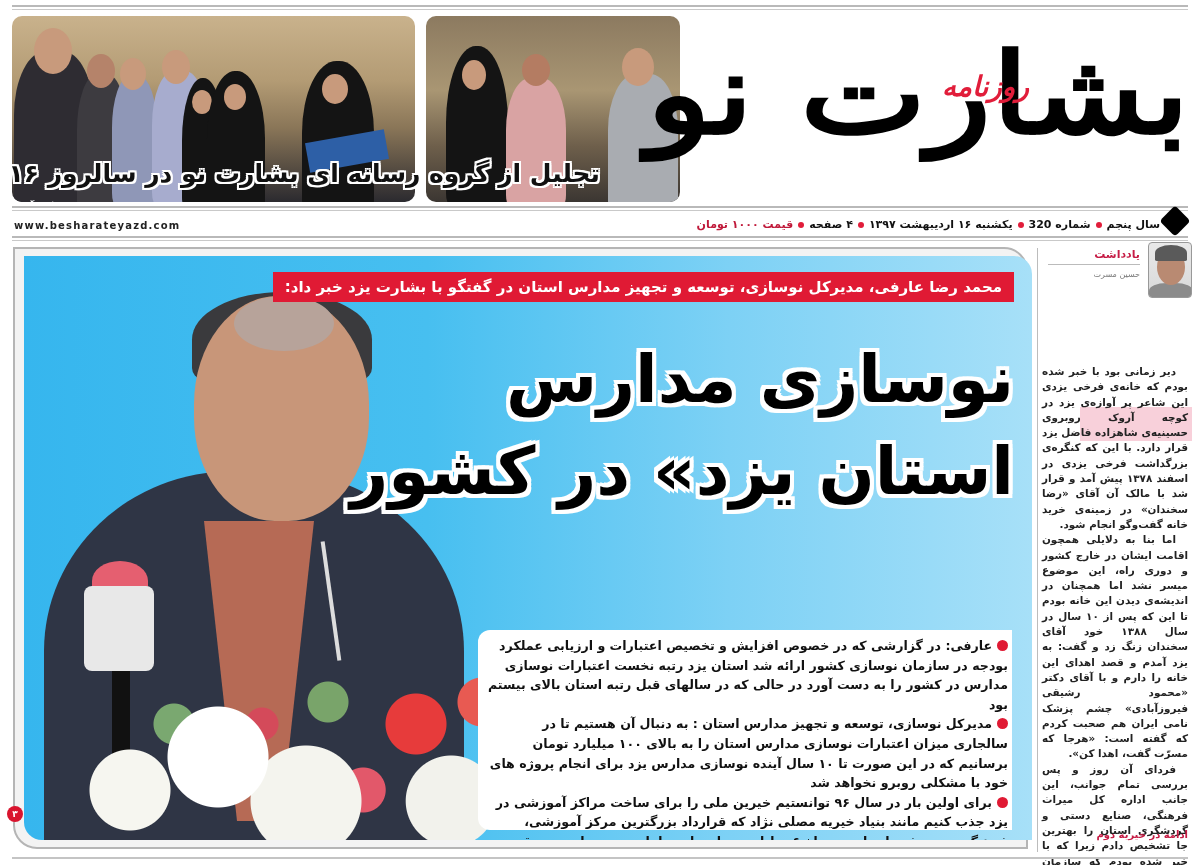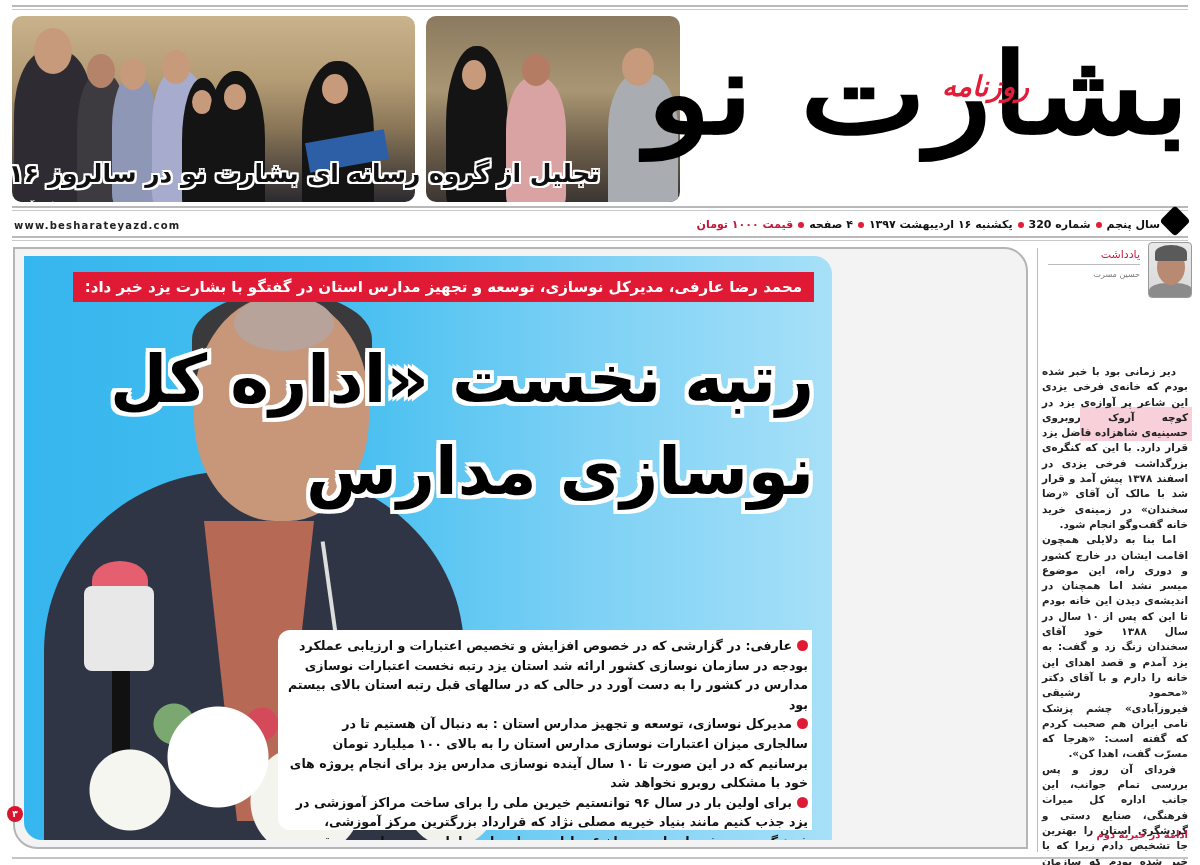--- a/index.html
+++ b/index.html
@@ -28,21 +28,21 @@
 
   .issue-line { position: absolute; right: 40px; top: 218px; font-size: 11px; font-weight: bold; direction: rtl; color: #111; white-space: nowrap; }
   .issue-line .dot { display: inline-block; width: 6px; height: 6px; border-radius: 50%; background: #e11d3a; margin: 0 5px; vertical-align: middle; }
   .issue-line .price { color: #c0193a; }
   .issue-diamond { position: absolute; right: 14px; top: 210px; width: 22px; height: 22px; background: #000; transform: rotate(45deg); border-radius: 4px; }
 
   .website { position: absolute; left: 14px; top: 220px; font-size: 10px; font-weight: bold; letter-spacing: 1.2px; color: #222; }
 
   
   .main-frame { position: absolute; left: 13px; top: 247px; width: 1015px; height: 602px; border: 2px solid #b5b5b5; border-radius: 0 24px 0 24px; background: #f3f3f3; }
-  .main-blue { position: absolute; left: 24px; top: 256px; width: 808px; height: 584px; border-radius: 0 18px 0 18px; overflow: hidden;
+  .main-blue { position: absolute; left: 24px; top: 256px; width: 1008px; height: 584px; border-radius: 0 18px 0 18px; overflow: hidden;
     background: linear-gradient(90deg,#36b6ee 0%,#47bff0 40%,#7dd1f5 70%,#a7e0f8 100%); }
   .kicker { position: absolute; right: 18px; top: 16px; background: #e01a34; color: #fff; font-weight: bold; font-size: 15px; padding: 6px 12px; direction: rtl; white-space: nowrap; }
   .headline { position: absolute; right: 18px; top: 78px; width: 600px; font-family: "DejaVu Sans", sans-serif; font-weight: bold; font-size: 66px; line-height: 92px; text-align: right; direction: rtl; color: #000;
     text-shadow: -4px -4px 0 #fff, 4px -4px 0 #fff, -4px 4px 0 #fff, 4px 4px 0 #fff, 0 4px 0 #fff, 0 -4px 0 #fff, 4px 0 0 #fff, -4px 0 0 #fff; }
   .headline div { white-space: nowrap; }
 
   
   .portrait { position: absolute; left: 0; top: 0; width: 470px; height: 584px; }
   .p-jacket { position: absolute; left: 20px; top: 215px; width: 420px; height: 400px; background: #2f3545; border-radius: 45% 45% 0 0; }
   .p-shirt { position: absolute; left: 180px; top: 265px; width: 110px; height: 300px; background: #b66a55; clip-path: polygon(0 0,100% 0,70% 100%,30% 100%); }
@@ -72,21 +72,21 @@
 
   .page-badge { position: absolute; left: 7px; top: 806px; width: 16px; height: 16px; border-radius: 50%; background: #d9142e; color: #fff; font-size: 9px; font-weight: bold; text-align: center; line-height: 16px; }
 
   
   .col-divider { position: absolute; left: 1037px; top: 248px; height: 604px; border-left: 1px solid #bcbcbc; }
   .editorial { position: absolute; left: 1042px; top: 240px; width: 150px; height: 610px; direction: rtl; text-align: right; }
   .ed-photo { position: absolute; right: 0; top: 2px; width: 44px; height: 56px; border: 1px solid #999; border-radius: 4px; overflow: hidden; background: linear-gradient(180deg,#e9e9e9 0%,#d8d8d8 100%); }
   .ed-photo .fh { position: absolute; left: 8px; top: 6px; width: 28px; height: 36px; background: #b98a72; border-radius: 50%; }
   .ed-photo .hr { position: absolute; left: 6px; top: 2px; width: 32px; height: 16px; background: #5a5a5a; border-radius: 50% 50% 10% 10%; }
   .ed-photo .sh { position: absolute; left: 0; top: 40px; width: 44px; height: 20px; background: #8b8b8b; border-radius: 40% 40% 0 0; }
-  .ed-label { position: absolute; right: 52px; top: 8px; font-size: 11px; font-weight: normal; color: #c61c45; }
+  .ed-label { position: absolute; right: 52px; top: 8px; font-size: 11px; font-weight: bold; color: #c61c45; }
   .ed-label-rule { position: absolute; right: 52px; top: 24px; width: 92px; border-top: 1px solid #bbb; }
   .ed-author { position: absolute; right: 52px; top: 30px; font-size: 8px; color: #777; }
   .ed-title { position: absolute; right: 4px; top: 66px; width: 146px; font-size: 17px; font-weight: bold; line-height: 28px; text-align: center; color: #111; }
   .ed-body { position: absolute; right: 4px; top: 124px; width: 146px; font-size: 10.4px; font-weight: bold; line-height: 15.3px; text-align: justify; color: #222; }
   .ed-body p { text-indent: 12px; }
   .ed-highlight { position: absolute; right: 0; top: 167px; width: 112px; height: 34px; background: rgba(236,120,150,0.35); }
   .ed-continue { position: absolute; right: 4px; top: 589px; font-size: 10px; font-weight: bold; color: #c61c45; }
 
   .bottom-rule { position: absolute; left: 12px; right: 12px; top: 857px; border-top: 2px solid #c4c4c4; }
 </style>
@@ -152,22 +152,22 @@
     <div class="p-head"></div>
     <div class="p-hair-top"></div>
     <div class="p-boom"></div>
     <div class="p-mic-stand"></div>
     <div class="p-mic-top"></div>
     <div class="p-mic"></div>
     <div class="flowers"></div>
   </div>
   <div class="kicker">محمد رضا عارفی، مدیرکل نوسازی، توسعه و تجهیز مدارس استان در گفتگو با بشارت یزد خبر داد:</div>
   <div class="headline">
-    <div>رتبه نخست «اداره کل</div>
     <div>نوسازی مدارس</div>
+    <div>استان یزد» در کشور</div>
   </div>
   <div class="bullets">
     <span class="b"><span class="bdot"></span><span>عارفی: در گزارشی که در خصوص افزایش و تخصیص اعتبارات و ارزیابی عملکرد بودجه در سازمان نوسازی کشور ارائه شد استان یزد رتبه نخست اعتبارات نوسازی مدارس در کشور را به دست آورد در حالی که در سالهای قبل رتبه استان بالای بیستم بود</span></span>
     <span class="b"><span class="bdot"></span><span>مدیرکل نوسازی، توسعه و تجهیز مدارس استان : به دنبال آن هستیم تا در سالجاری میزان اعتبارات نوسازی مدارس استان را به بالای ۱۰۰ میلیارد تومان برسانیم که در این صورت تا ۱۰ سال آینده نوسازی مدارس یزد برای انجام پروژه های خود با مشکلی روبرو نخواهد شد</span></span>
     <span class="b"><span class="bdot"></span><span>برای اولین بار در سال ۹۶ توانستیم خیرین ملی را برای ساخت مراکز آموزشی در یزد جذب کنیم مانند بنیاد خیریه مصلی نژاد که قرارداد بزرگترین مرکز آموزشی، فرهنگی و ورزشی استان به مبلغ ۶ میلیارد تومان را در بلوار مدرس با وی منعقد کرده ایم</span></span>
   </div>
 </div>
 <div class="page-badge">۳</div>
 
 <div class="col-divider"></div>

